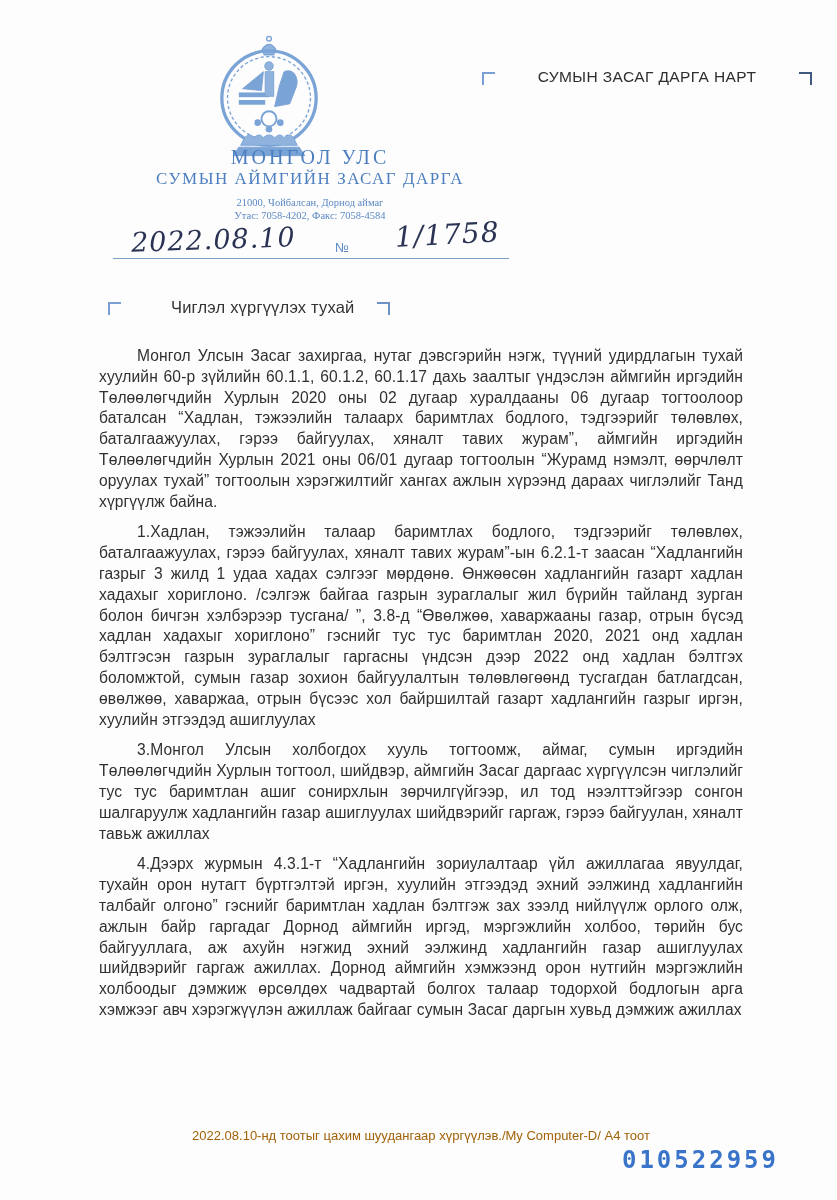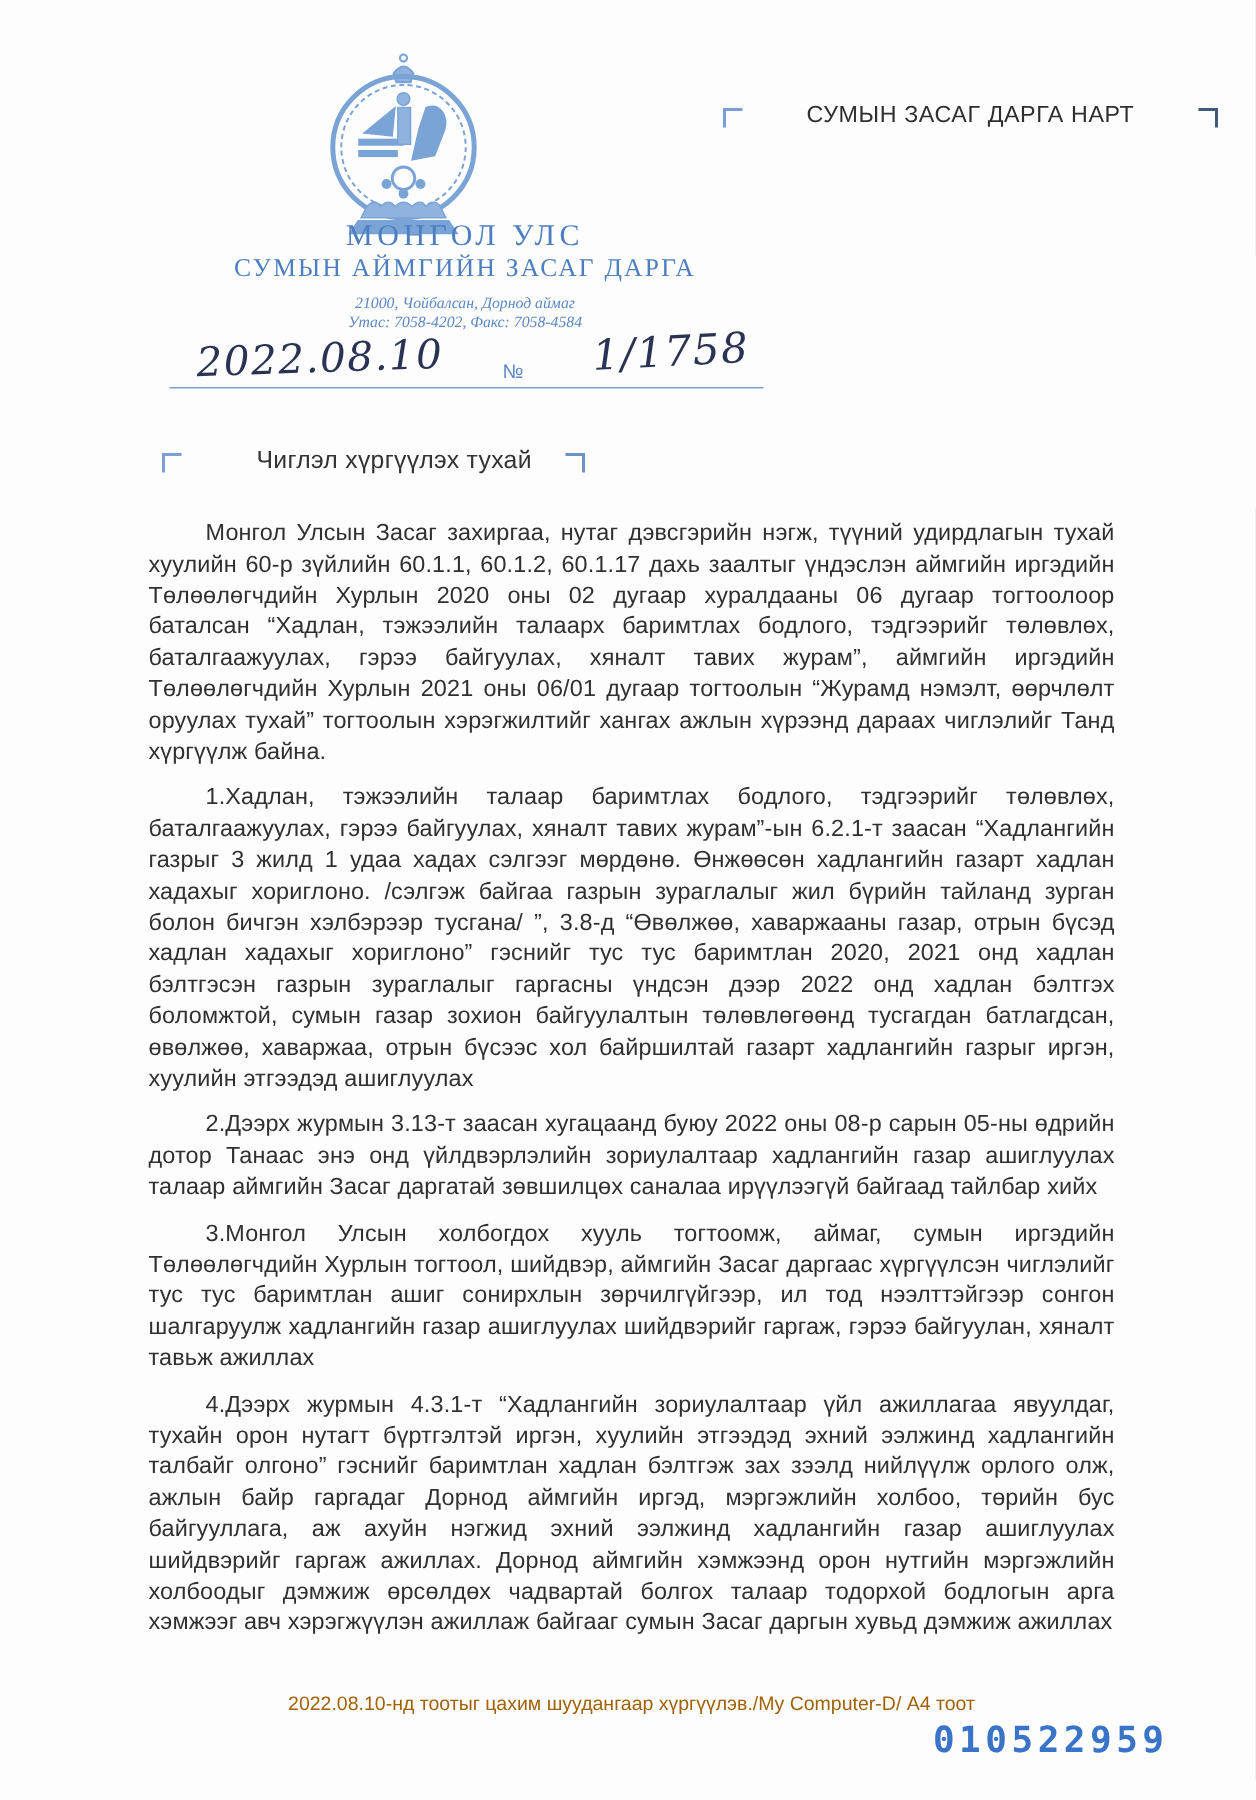--- a/index.html
+++ b/index.html
@@ -14,21 +14,21 @@
   .lh-country{
     font-family:"Liberation Serif",serif;font-size:20px;letter-spacing:3px;
     color:#4d7fc0;line-height:22px;
   }
   .lh-office{
     font-family:"Liberation Serif",serif;font-size:17px;letter-spacing:1.5px;
     color:#4d7fc0;line-height:22px;
   }
   .lh-addr{
     font-family:"Liberation Serif",serif;font-size:10.5px;color:#5b88c4;
-    line-height:13px;margin-top:6px;font-style:italic;
+    line-height:13px;margin-top:6px;
   }
   
   .recipient-row{
     position:absolute;left:482px;top:68px;width:330px;
     display:flex;align-items:flex-start;justify-content:space-between;
   }
   .crn{display:inline-block;width:11px;height:11px;}
   .crn-l{border-top:2px solid #7b9fd4;border-left:2px solid #7b9fd4;margin-top:4px;}
   .crn-r{border-top:2px solid #3f5a7d;border-right:2px solid #3f5a7d;margin-top:4px;}
   .crn-lb{border-top:2px solid #7b9fd4;border-left:2px solid #7b9fd4;margin-top:4px;}
@@ -140,21 +140,20 @@
 
   <div class="subject-row">
     <span class="crn crn-l"></span>
     <span class="subject-text">Чиглэл хүргүүлэх тухай</span>
     <span class="crn crn-rb"></span>
   </div>
 
   <div class="body-text">
     <p>Монгол Улсын Засаг захиргаа, нутаг дэвсгэрийн нэгж, түүний удирдлагын тухай хуулийн 60-р зүйлийн 60.1.1, 60.1.2, 60.1.17 дахь заалтыг үндэслэн аймгийн иргэдийн Төлөөлөгчдийн Хурлын 2020 оны 02 дугаар хуралдааны 06 дугаар тогтоолоор баталсан “Хадлан, тэжээлийн талаарх баримтлах бодлого, тэдгээрийг төлөвлөх, баталгаажуулах, гэрээ байгуулах, хяналт тавих журам”, аймгийн иргэдийн Төлөөлөгчдийн Хурлын 2021 оны 06/01 дугаар тогтоолын “Журамд нэмэлт, өөрчлөлт оруулах тухай” тогтоолын хэрэгжилтийг хангах ажлын хүрээнд дараах чиглэлийг Танд хүргүүлж байна.</p>
     <p>1.Хадлан, тэжээлийн талаар баримтлах бодлого, тэдгээрийг төлөвлөх, баталгаажуулах, гэрээ байгуулах, хяналт тавих журам”-ын 6.2.1-т заасан “Хадлангийн газрыг 3 жилд 1 удаа хадах сэлгээг мөрдөнө. Өнжөөсөн хадлангийн газарт хадлан хадахыг хориглоно. /сэлгэж байгаа газрын зураглалыг жил бүрийн тайланд зурган болон бичгэн хэлбэрээр тусгана/ ”, 3.8-д “Өвөлжөө, хаваржааны газар, отрын бүсэд хадлан хадахыг хориглоно” гэснийг тус тус баримтлан 2020, 2021 онд хадлан бэлтгэсэн газрын зураглалыг гаргасны үндсэн дээр 2022 онд хадлан бэлтгэх боломжтой, сумын газар зохион байгуулалтын төлөвлөгөөнд тусгагдан батлагдсан, өвөлжөө, хаваржаа, отрын бүсээс хол байршилтай газарт хадлангийн газрыг иргэн, хуулийн этгээдэд ашиглуулах</p>
-    <p>2.Дээрх журмын 3.13-т заасан хугацаанд буюу 2022 оны 08-р сарын 05-ны өдрийн дотор Танаас энэ онд үйлдвэрлэлийн зориулалтаар хадлангийн газар ашиглуулах талаар аймгийн Засаг даргатай зөвшилцөх саналаа ирүүлээгүй байгаад тайлбар хийх</p>
     <p>3.Монгол Улсын холбогдох хууль тогтоомж, аймаг, сумын иргэдийн Төлөөлөгчдийн Хурлын тогтоол, шийдвэр, аймгийн Засаг даргаас хүргүүлсэн чиглэлийг тус тус баримтлан ашиг сонирхлын зөрчилгүйгээр, ил тод нээлттэйгээр сонгон шалгаруулж хадлангийн газар ашиглуулах шийдвэрийг гаргаж, гэрээ байгуулан, хяналт тавьж ажиллах</p>
     <p>4.Дээрх журмын 4.3.1-т “Хадлангийн зориулалтаар үйл ажиллагаа явуулдаг, тухайн орон нутагт бүртгэлтэй иргэн, хуулийн этгээдэд эхний ээлжинд хадлангийн талбайг олгоно” гэснийг баримтлан хадлан бэлтгэж зах зээлд нийлүүлж орлого олж, ажлын байр гаргадаг Дорнод аймгийн иргэд, мэргэжлийн холбоо, төрийн бус байгууллага, аж ахуйн нэгжид эхний ээлжинд хадлангийн газар ашиглуулах шийдвэрийг гаргаж ажиллах. Дорнод аймгийн хэмжээнд орон нутгийн мэргэжлийн холбоодыг дэмжиж өрсөлдөх чадвартай болгох талаар тодорхой бодлогын арга хэмжээг авч хэрэгжүүлэн ажиллаж байгааг сумын Засаг даргын хувьд дэмжиж ажиллах</p>
   </div>
 
   <div class="footer-row">
     <span>2022.08.10-нд тоотыг цахим шуудангаар хүргүүлэв.</span>
     <span>/My Computer-D/ А4 тоот</span>
   </div>
   <div class="stamp-number">010522959</div>
 

